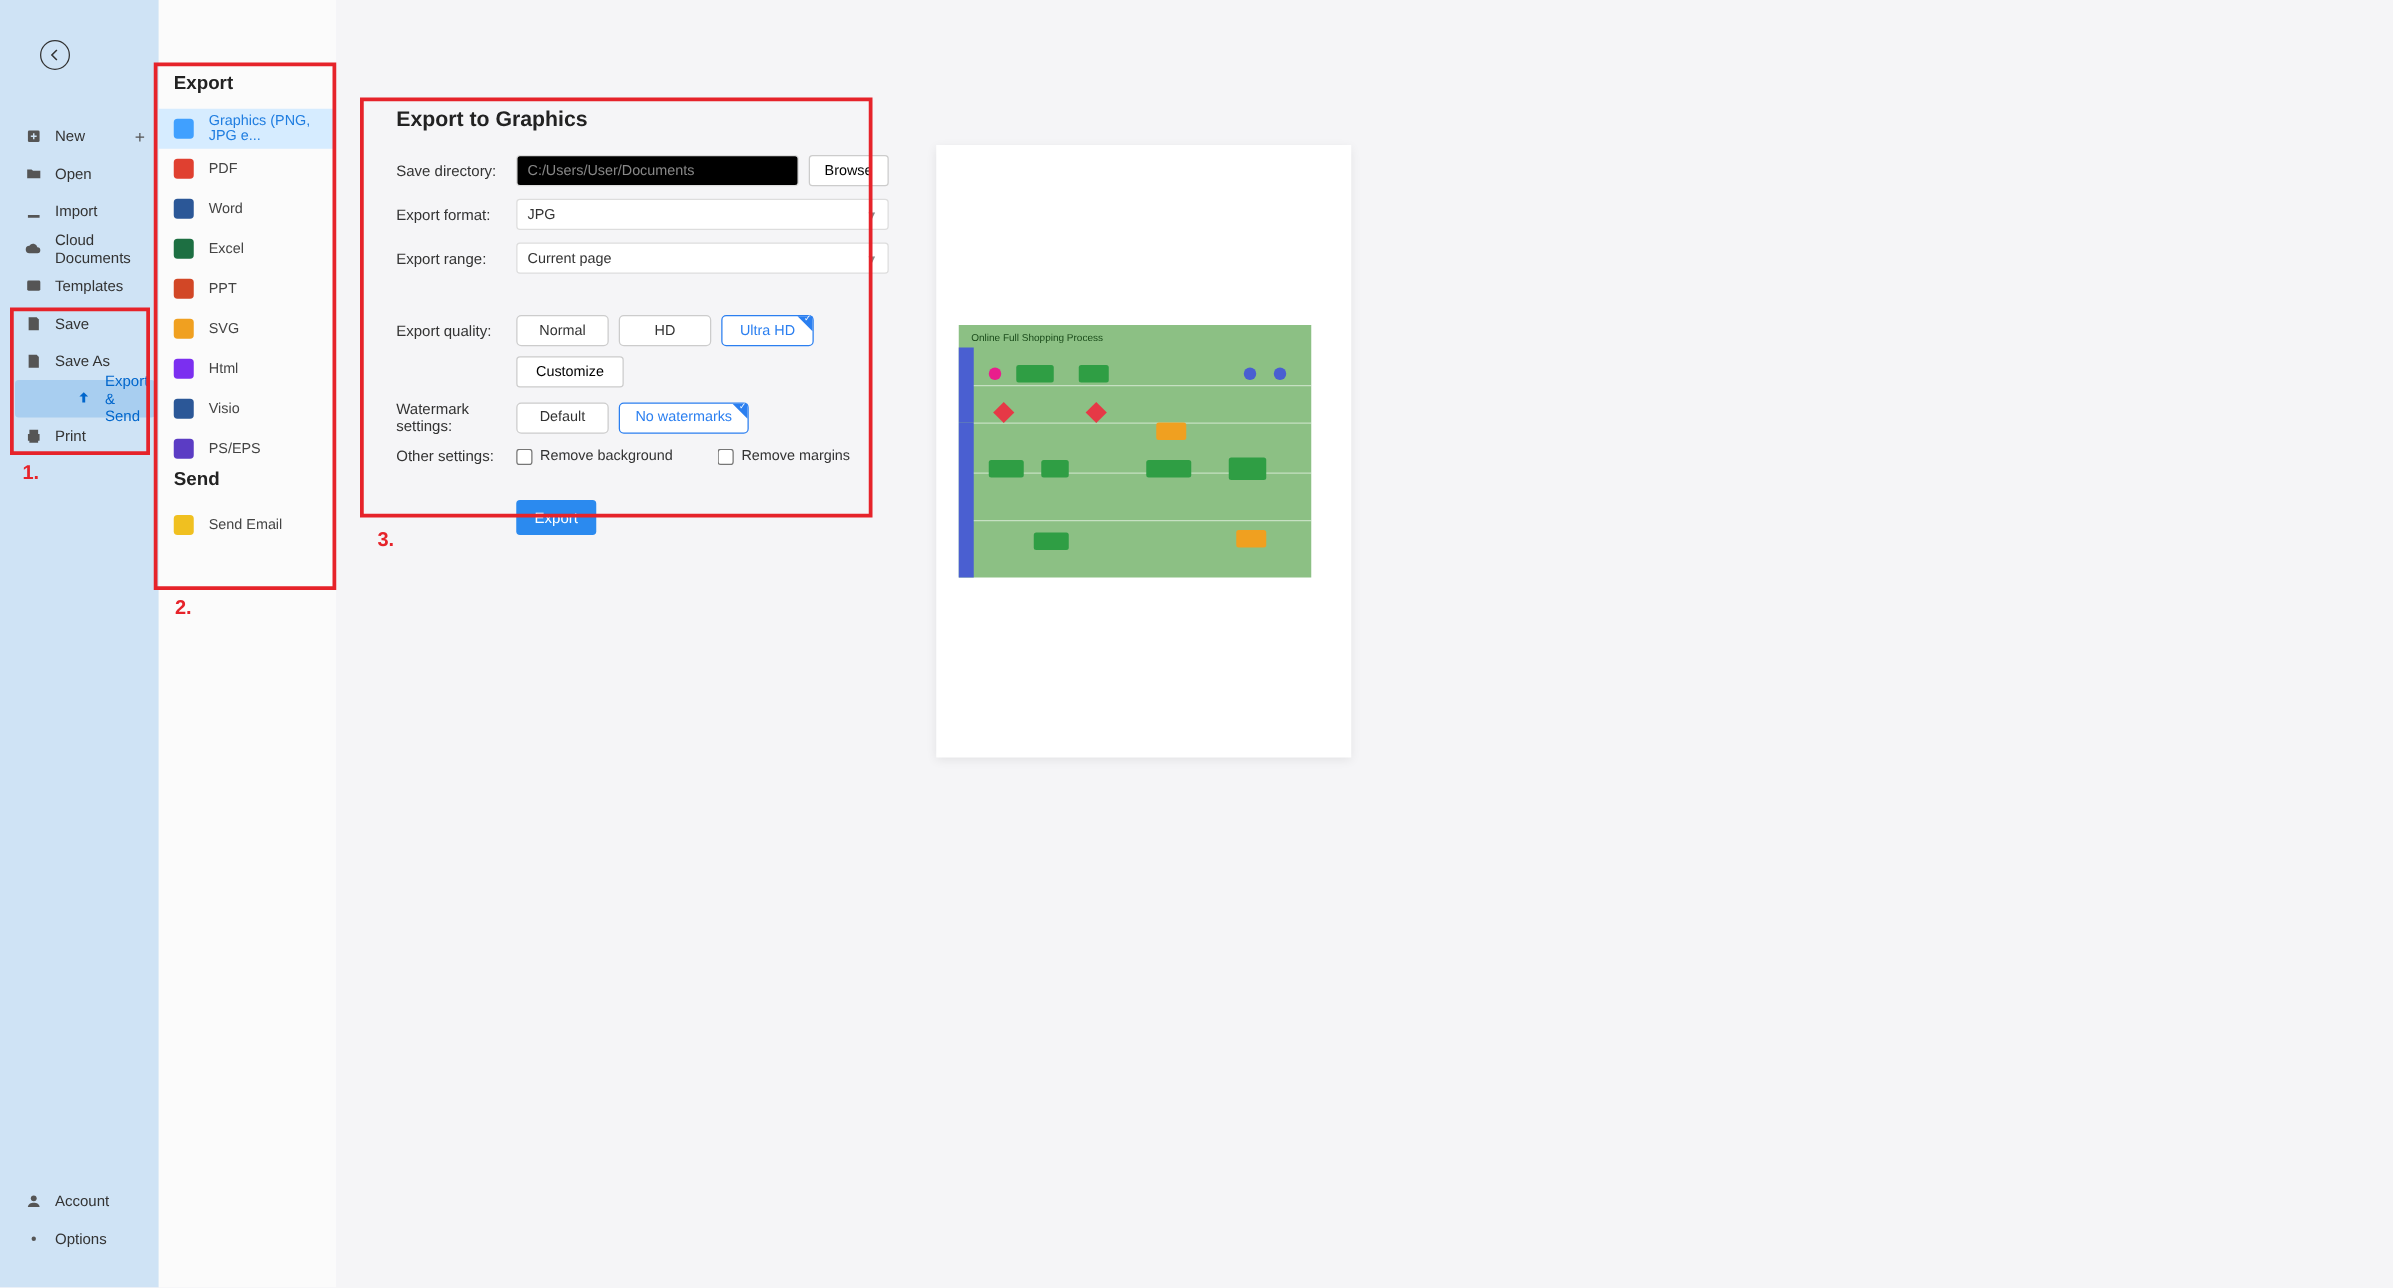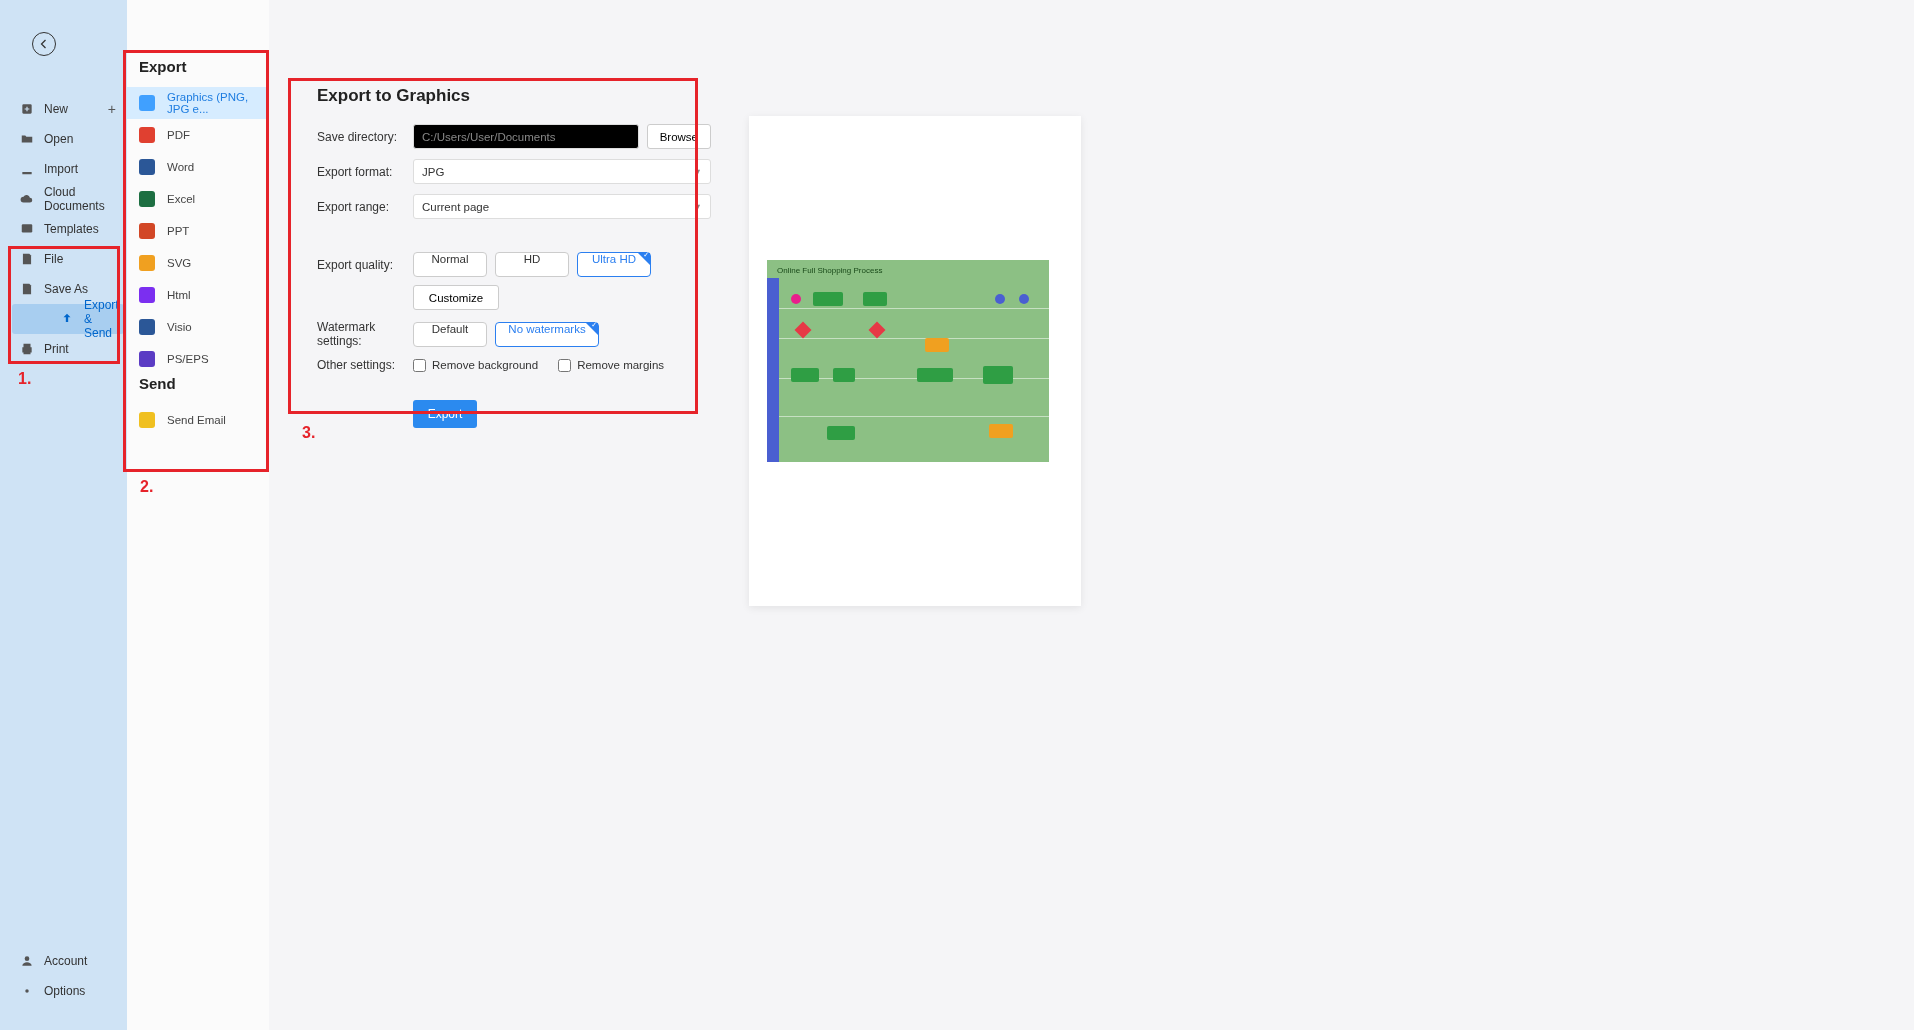--- a/index.html
+++ b/index.html
@@ -50,21 +50,21 @@
 .form-title { font-size: 17px; font-weight: 700; color: #222; margin-bottom: 18px; }
 .form-row { display: flex; align-items: center; margin-bottom: 10px; font-size: 12px; color: #333; }
 .form-row .lbl { width: 96px; }
 .form-row .field { flex: 1; display: flex; gap: 8px; align-items:center; }
 .txt-input { flex: 1; height: 25px; border: 1px solid #ddd; border-radius: 3px; padding: 0 8px; font-size: 11.5px; color: #333; background: #fff; }
 .txt-input.disabled { background: #000000; color: #888; }
 .browse-btn { height: 25px; padding: 0 12px; border: 1px solid #ccc; border-radius: 3px; background: #fff; font-size: 11.5px; cursor: pointer; }
 .select-box { flex: 1; height: 25px; border: 1px solid #ddd; border-radius: 3px; padding: 0 8px; font-size: 11.5px; display: flex; align-items: center; justify-content: space-between; background: #fff; cursor: pointer; }
 .select-box .arr { color: #888; font-size: 9px; }
 .pill-row { display: flex; gap: 8px; }
-.pill { height: 25px; width: 74px; border: 1px solid #ccc; border-radius: 4px; background: #fff; font-size: 11.5px; display: flex; justify-content: center; cursor: pointer; position: relative; }
+.pill { height: 25px; width: 74px; border: 1px solid #ccc; border-radius: 4px; background: #fff; font-size: 11.5px; display: flex; align-items: center; justify-content: center; cursor: pointer; position: relative; }
 .pill.wide { width: 104px; }
 .pill.sel { border-color: #2b7ff0; color: #2b7ff0; }
 .pill.sel::after { content: ''; position: absolute; right: 0; top: 0; border-style: solid; border-width: 0 12px 12px 0; border-color: transparent #2b7ff0 transparent transparent; }
 .pill.sel::before { content: '✓'; position: absolute; right: 1px; top: -2px; color: #fff; font-size: 7px; z-index: 1; }
 .cust-btn { height: 25px; width: 86px; border: 1px solid #ccc; border-radius: 3px; background: #fff; font-size: 11.5px; cursor: pointer; margin-left: 96px; margin-top: -2px; margin-bottom: 10px; }
 .chk { display: flex; align-items: center; gap: 6px; font-size: 11.5px; }
 .chk input { width: 13px; height: 13px; }
 .export-btn { margin-top: 18px; margin-left: 96px; height: 28px; width: 64px; background: #2b8aef; color: #fff; border: none; border-radius: 3px; font-size: 12px; cursor: pointer; }
 
 
@@ -142,21 +142,21 @@
     <div class="sb-item">
       <svg class="ic" viewBox="0 0 24 24" fill="currentColor">
           <rect x="3" y="4" width="18" height="14" rx="2"></rect>
         </svg>
       <span>Templates</span>
     </div>
     <div class="sb-item">
       <svg class="ic" viewBox="0 0 24 24" fill="currentColor">
           <path d="M5 3h11l3 3v15H5z"></path>
         </svg>
-      <span>File</span>
+      <span>Save</span>
     </div>
     <div class="sb-item">
       <svg class="ic" viewBox="0 0 24 24" fill="currentColor">
           <path d="M5 3h11l3 3v15H5z"></path>
         </svg>
       <span>Save As</span>
     </div>
     <div class="sb-item active">
       <svg class="ic" viewBox="0 0 24 24" fill="currentColor">
           <path d="M12 3l6 6h-4v8h-4V9H6z"></path>
@@ -288,21 +288,21 @@
             <span>Default</span>
           </div>
         <div class="pill wide sel">
             <span>No watermarks</span>
           </div>
       </div>
     </div>
 
     <div class="form-row">
       <span class="lbl">Other settings:</span>
-      <div class="field" style="gap:20px;">
+      <div class="field" style="gap:36px;">
         <label class="chk">
             <input type="checkbox" style="">
             <span>Remove background</span>
           </label>
         <label class="chk">
             <input type="checkbox" style="">
             <span>Remove margins</span>
           </label>
       </div>
     </div>

